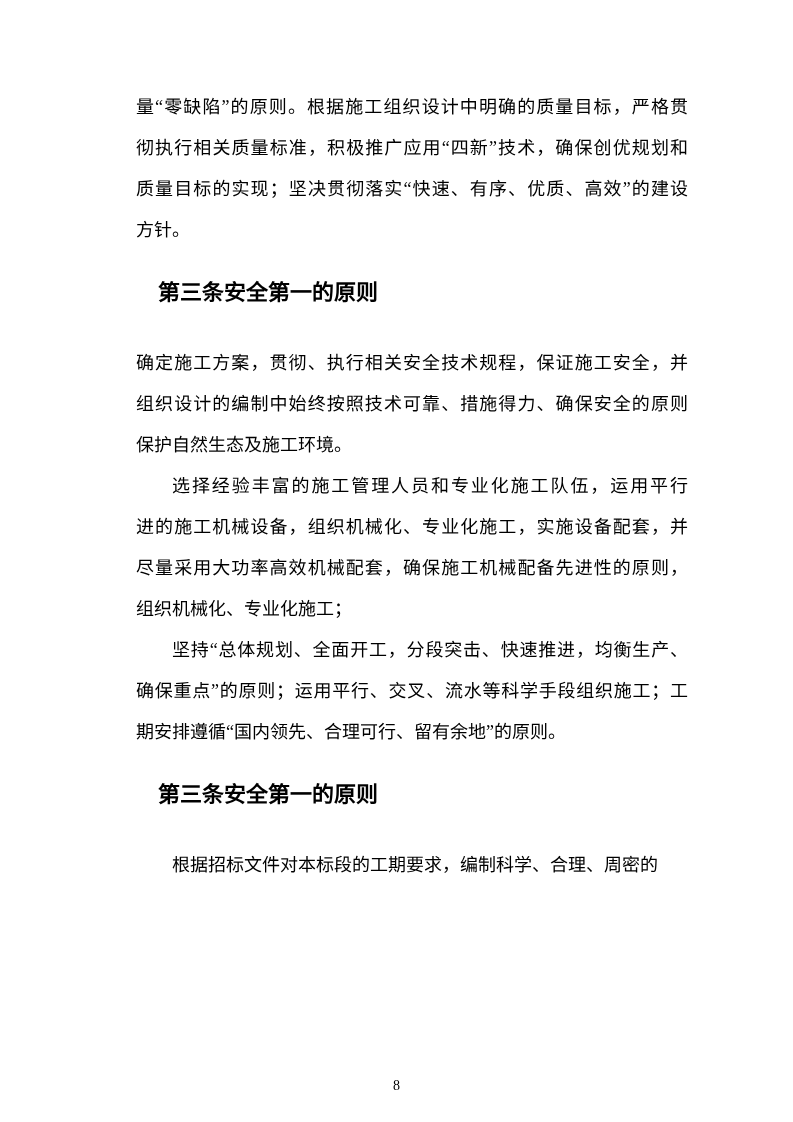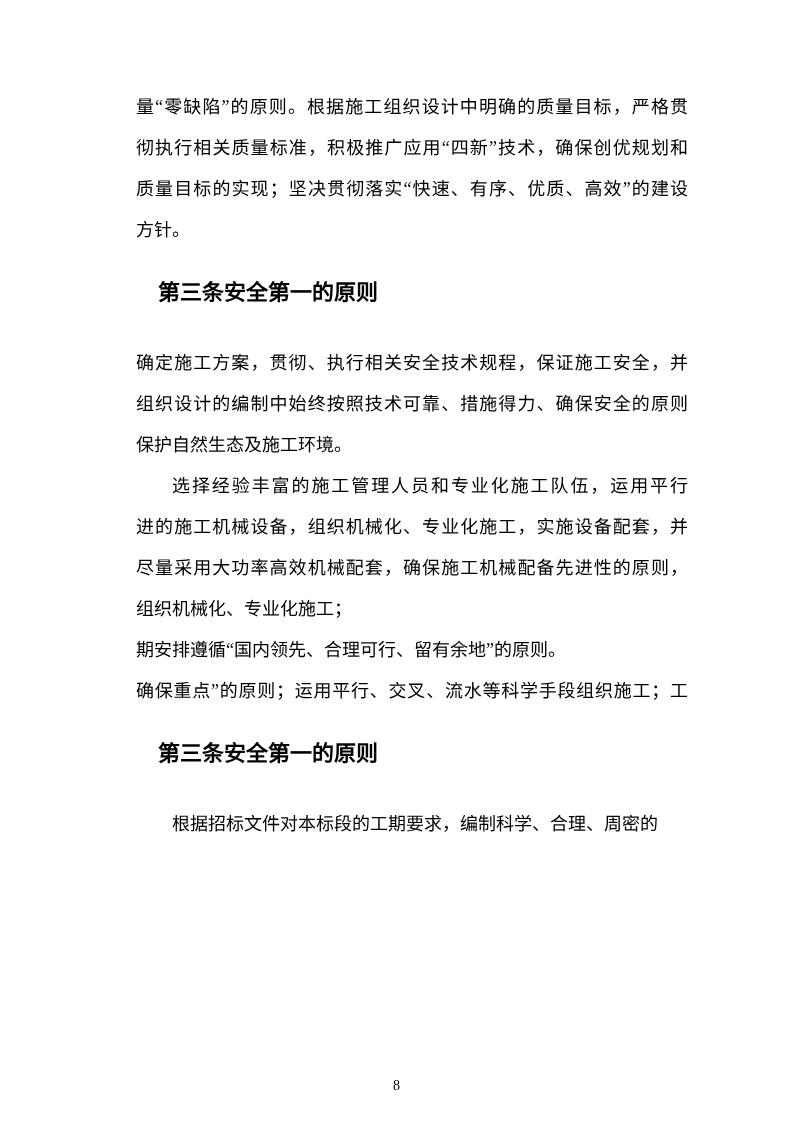--- a/index.html
+++ b/index.html
@@ -78,22 +78,23 @@
 
 
     <div class="para">
       <div class="line indent">选择经验丰富的施工管理人员和专业化施工队伍，运用平行</div>
       <div class="line">进的施工机械设备，组织机械化、专业化施工，实施设备配套，并</div>
       <div class="line">尽量采用大功率高效机械配套，确保施工机械配备先进性的原则，</div>
       <div class="line endline">组织机械化、专业化施工；</div>
     </div>
 
     <div class="para">
+      <div class="line indent">坚持“总体规划、全面开工，分段突击、快速推进，均衡生产、</div>
+      <div class="line">确保重点”的原则；运用平行、交叉、流水等科学手段组织施工；工</div>
       <div class="line endline">期安排遵循“国内领先、合理可行、留有余地”的原则。</div>
-      <div class="line">确保重点”的原则；运用平行、交叉、流水等科学手段组织施工；工</div>
     </div>
 
     <div class="heading">第三条安全第一的原则</div>
 
     <div class="para">
       <div class="line indent endline">根据招标文件对本标段的工期要求，编制科学、合理、周密的</div>
     </div>
 
   </div>
 

